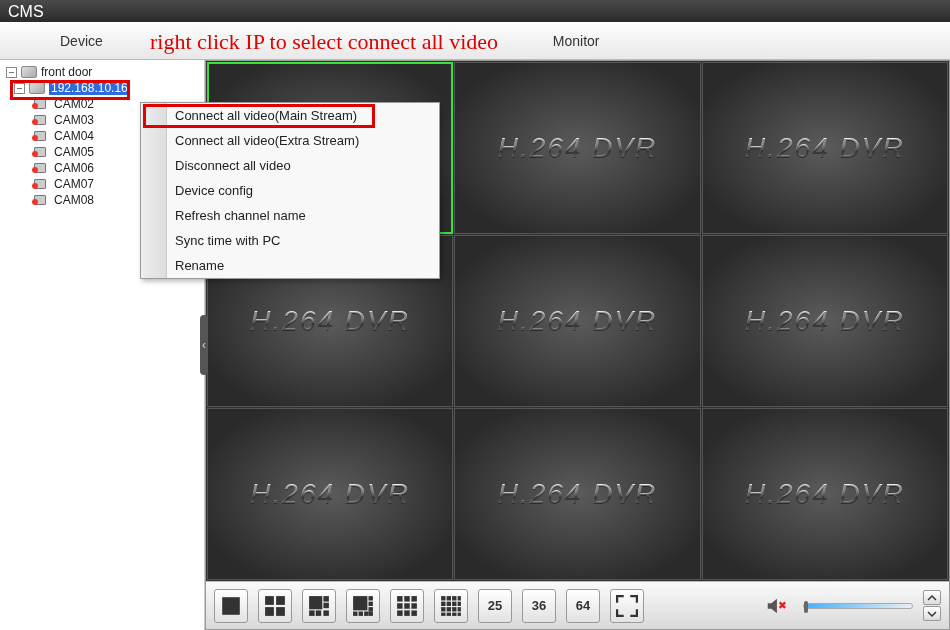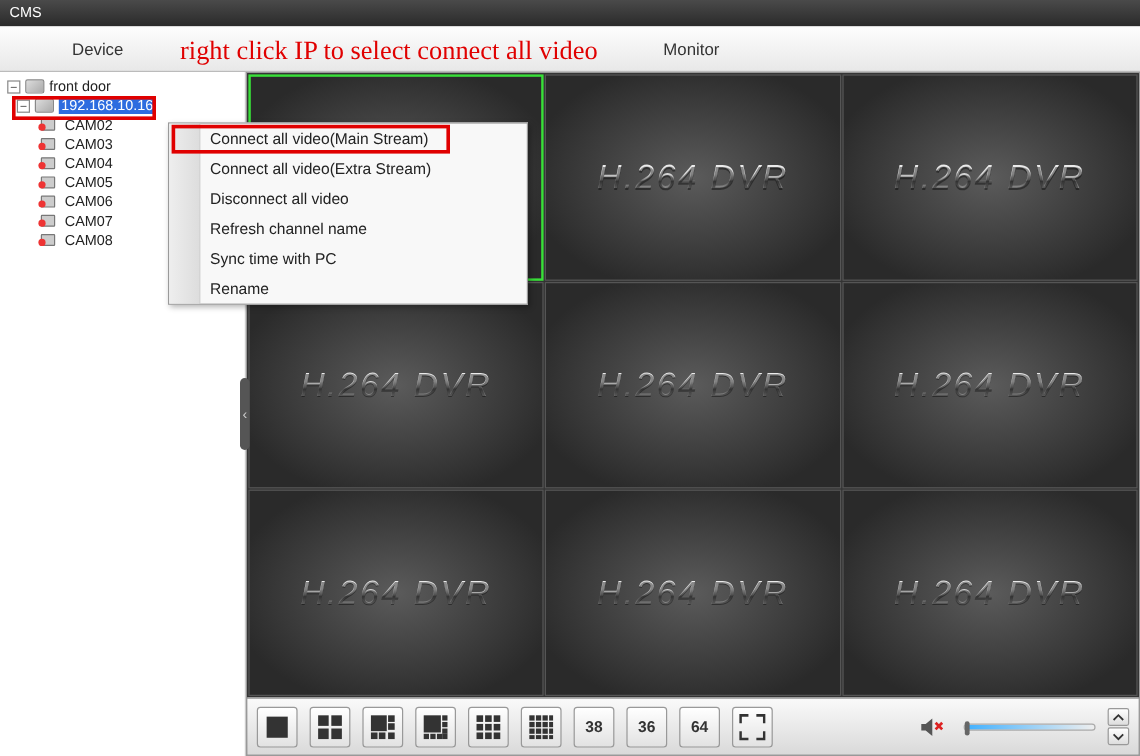--- a/index.html
+++ b/index.html
@@ -16,21 +16,21 @@
     height: 630px;
     background: linear-gradient(to bottom, #3a3a3a 0, #2a2a2a 22px, #f0f0f0 22px);
     display: flex;
     flex-direction: column;
   }
   .titlebar {
     height: 22px;
     background: linear-gradient(to bottom, #4a4a4a, #2a2a2a);
     color: #fff;
     padding: 3px 8px;
-    font-size: 12px;
+    font-size: 16px;
   }
   .toolbar {
     height: 38px;
     background: linear-gradient(to bottom, #fdfdfd, #e8e8e8);
     border-top: 1px solid #fff;
     border-bottom: 1px solid #bbb;
     display: flex;
     align-items: center;
     padding: 0 60px;
     gap: 70px;
@@ -342,21 +342,21 @@
                 <rect x="6" y="11" width="4" height="4"></rect>
                 <rect x="11" y="11" width="4" height="4"></rect>
                 <rect x="16" y="11" width="3" height="4"></rect>
                 <rect x="1" y="16" width="4" height="3"></rect>
                 <rect x="6" y="16" width="4" height="3"></rect>
                 <rect x="11" y="16" width="4" height="3"></rect>
                 <rect x="16" y="16" width="3" height="3"></rect>
               </g>
             </svg>
         </div>
-        <div class="ctl-btn">38</div>
+        <div class="ctl-btn">25</div>
         <div class="ctl-btn">36</div>
         <div class="ctl-btn">64</div>
         <div class="ctl-btn">
           <svg viewBox="0 0 20 20">
               <path d="M1 7V1h6M13 1h6v6M19 13v6h-6M7 19H1v-6" stroke="#333" stroke-width="2" fill="none"></path>
             </svg>
         </div>
         <div class="spacer"></div>
         <div class="ctl-btn" style="border:none;background:none">
           <svg class="speaker-icon" viewBox="0 0 24 24">
@@ -381,20 +381,21 @@
     </div>
 
   </div>
 
   <div class="context-menu">
     <div class="left-strip"></div>
     <div id="cm-items">
         <div class="cm-item">Connect all video(Main Stream)</div>
         <div class="cm-item">Connect all video(Extra Stream)</div>
         <div class="cm-item">Disconnect all video</div>
+        <div class="cm-item">Device config</div>
         <div class="cm-item">Refresh channel name</div>
         <div class="cm-item">Sync time with PC</div>
         <div class="cm-item">Rename</div>
       </div>
     <div class="cm-highlight" style="left:2px;top:1px;width:232px;height:24px"></div>
   </div>
 
 </div>
 
 </body></html>

